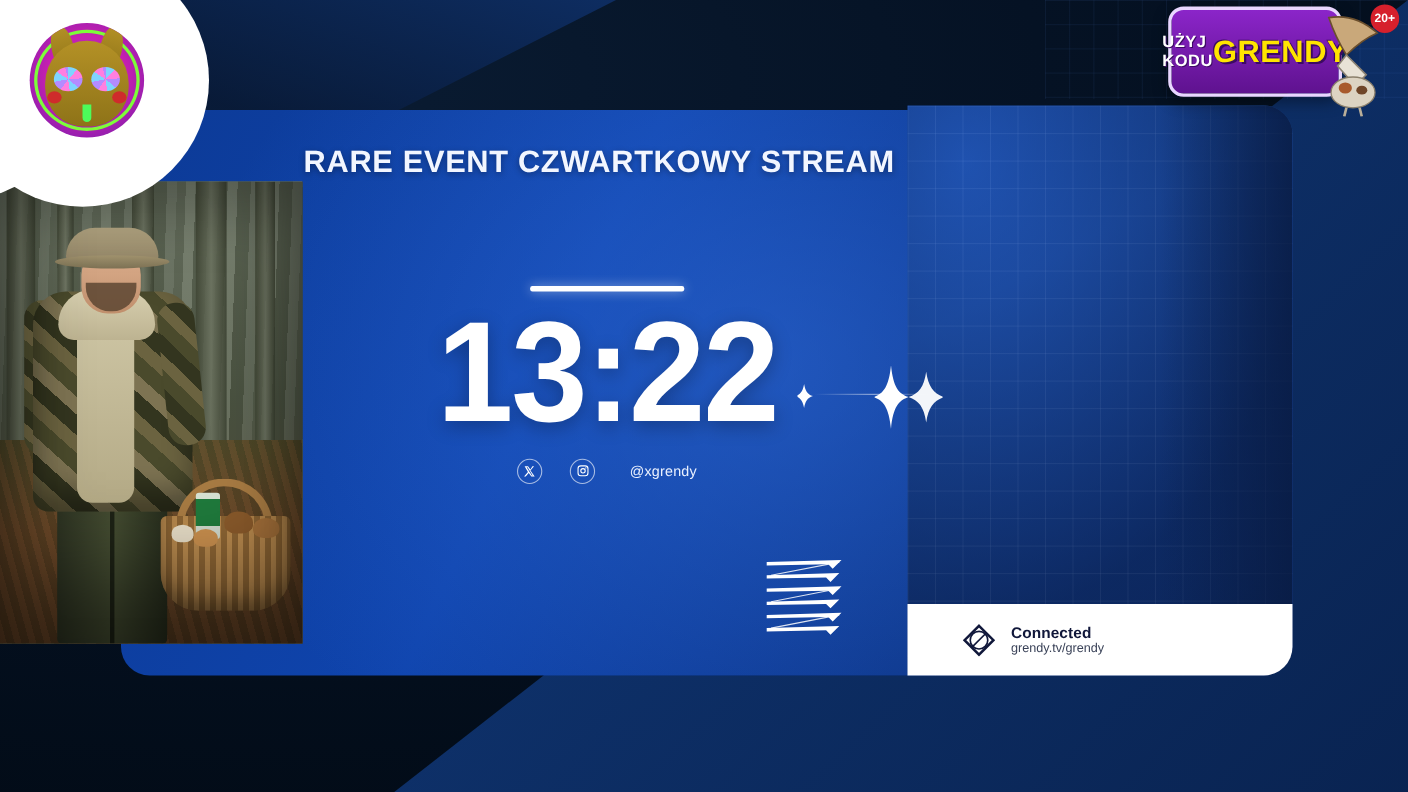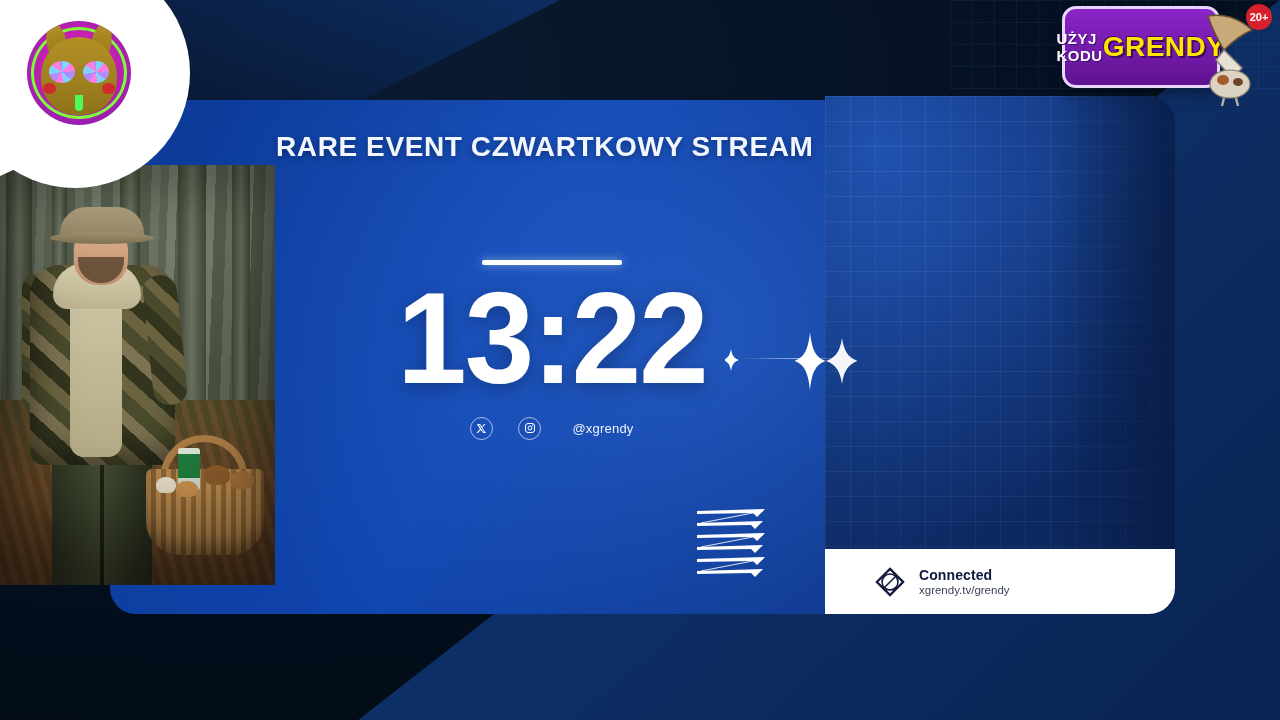--- a/index.html
+++ b/index.html
@@ -263,21 +263,21 @@
   </svg>
 
   <div class="connected">
     <svg class="conn-icon" viewBox="0 0 32 32">
       <path d="M16 2 L30 16 L16 30 L2 16 Z" fill="none" stroke="#10173a" stroke-width="2.4"></path>
       <circle cx="16" cy="16" r="8.5" fill="none" stroke="#10173a" stroke-width="1.6"></circle>
       <path d="M9 23 L23 9" stroke="#10173a" stroke-width="1.6"></path>
     </svg>
     <div>
       <div class="conn-title">Connected</div>
-      <div class="conn-sub">xgrendy.tv/grendy</div>
+      <div class="conn-sub">grendy.tv/grendy</div>
     </div>
   </div>
 
   <div class="bubble-tail"></div>
   <div class="bubble"></div>
   <div class="avatar">
     <div class="av-inner">
       <div class="av-neon" style="left:4px;  top:6px;  width:96px; height:92px; border-color:#7dfc3a;"></div>
       <div class="av-ear" style="left:20px; top:2px;  transform:rotate(-12deg);"></div>
       <div class="av-ear" style="left:64px; top:2px;  transform:rotate(12deg);"></div>

